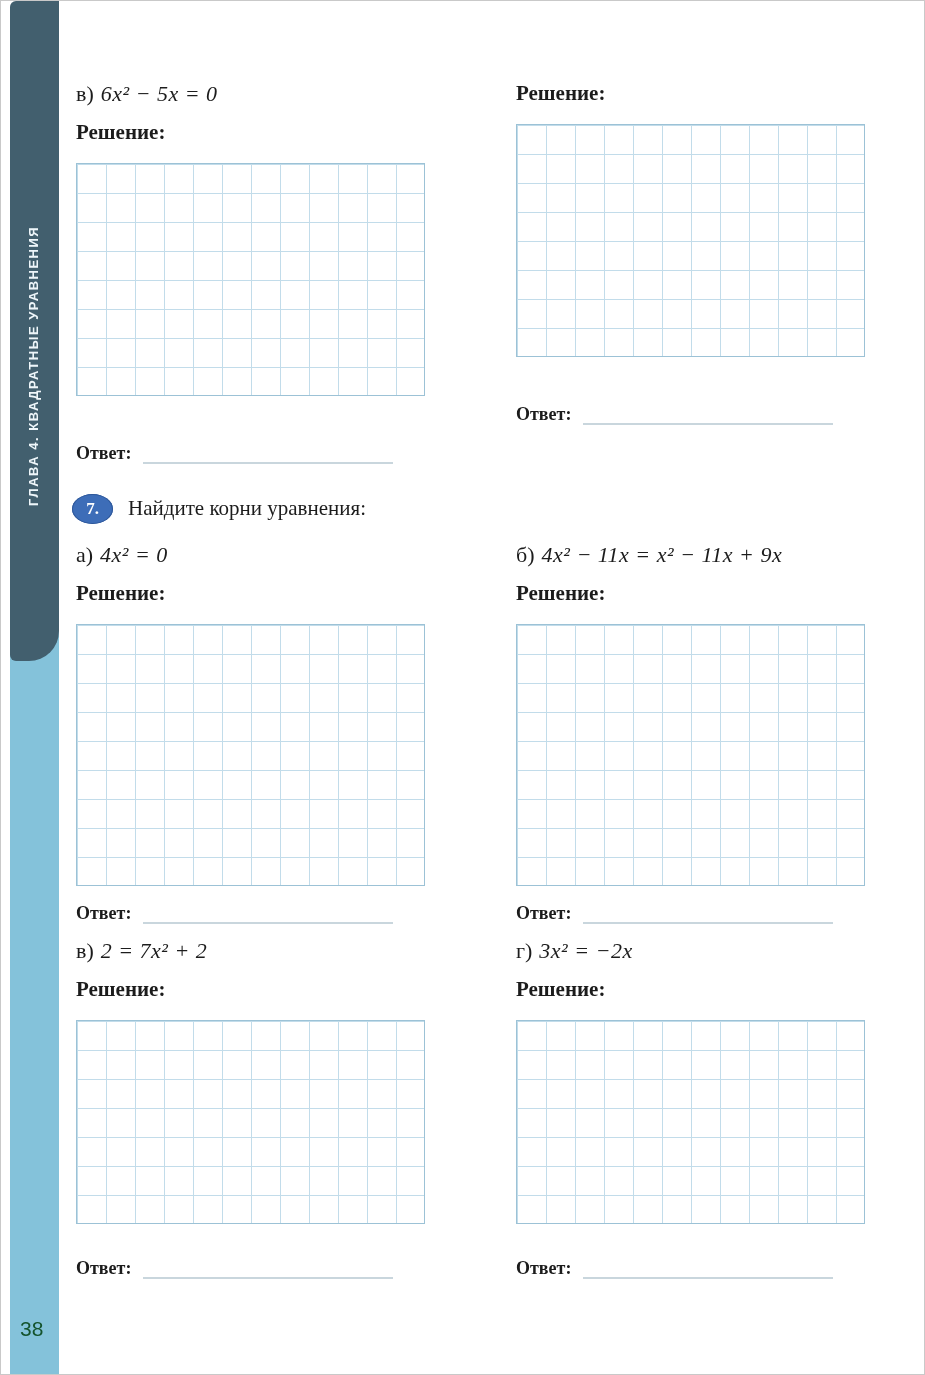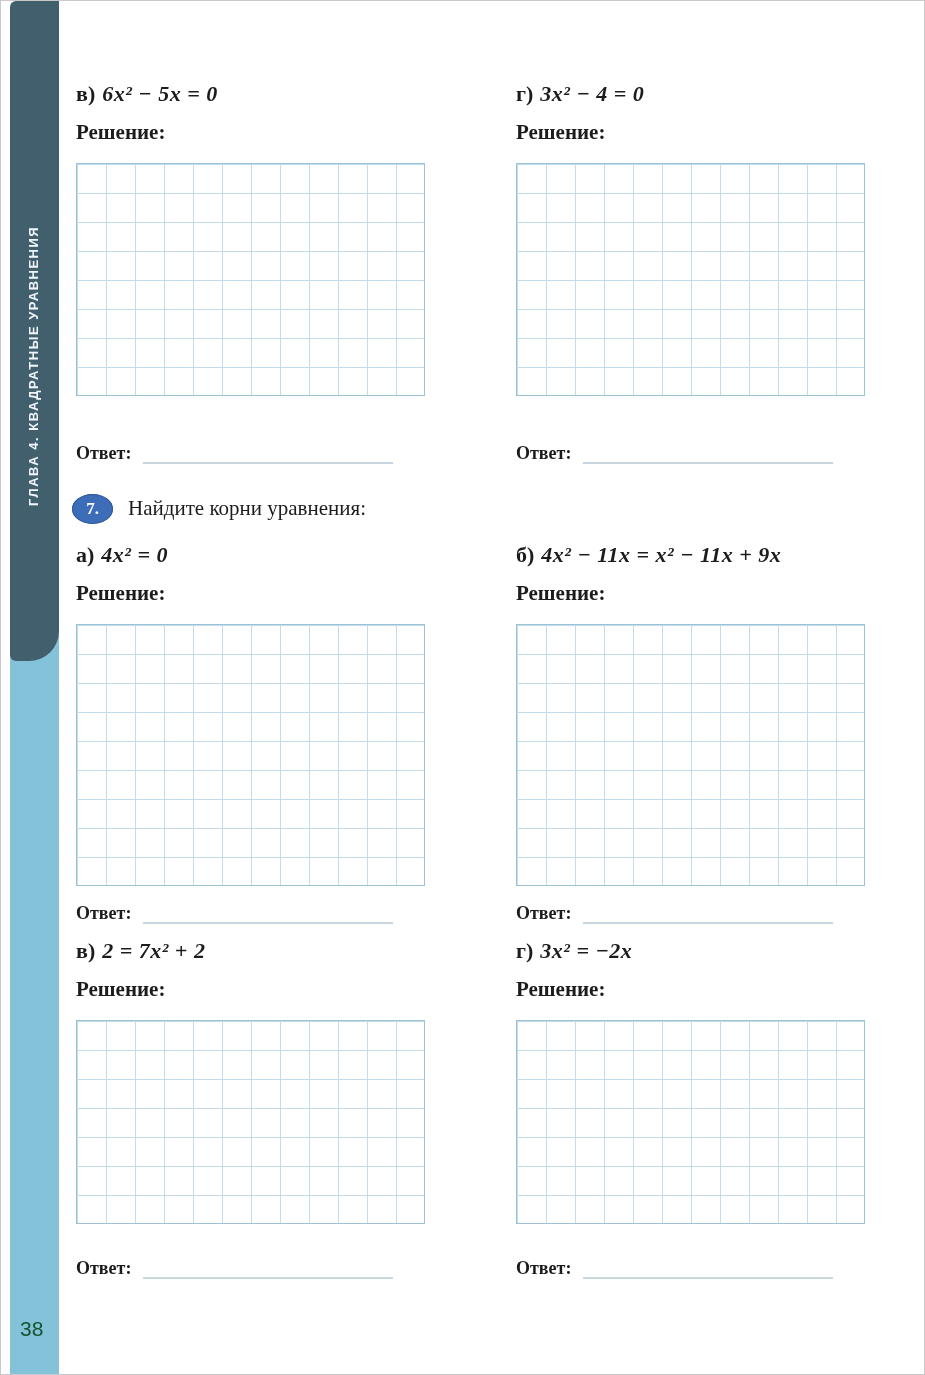--- a/index.html
+++ b/index.html
@@ -39,21 +39,21 @@
     font-size:21px;color:#14532d;
   }
   
   .content{
     position:absolute;left:75px;top:80px;width:800px;
   }
   .row{display:flex;}
   .cell-left{width:440px;flex:0 0 440px;}
   .cell-right{width:355px;flex:0 0 355px;}
   .eq-line{
-    font-size:22px;margin:0 0 13px 0;white-space:nowrap;font-weight:bold;
+    font-size:22px;margin:0 0 13px 0;white-space:nowrap;
   }
   .p-label{font-style:normal;margin-right:7px;}
   .p-eq{font-style:italic;letter-spacing:.5px;}
   .solution{
     font-size:21px;font-weight:600;margin:0 0 18px 0;
   }
   .grid{
     box-sizing:border-box;width:349px;
     border:1px solid #9cc2d6;
     background-color:#fff;
@@ -109,23 +109,20 @@
         <span class="p-label">в)</span><span class="p-eq">6x² − 5x = 0</span>
       </p>
       <p class="solution">Решение:</p>
       <div class="grid grid-r1"></div>
       <div class="answer-line mt-46">
         <span>Ответ:</span>
         <span class="blank"></span>
       </div>
     </div>
     <div class="cell-right">
-      <p class="eq-line">
-        <span class="p-label">г)</span><span class="p-eq">3x² − 4 = 0</span>
-      </p>
       <p class="solution">Решение:</p>
       <div class="grid grid-r1"></div>
       <div class="answer-line mt-46">
         <span>Ответ:</span>
         <span class="blank"></span>
       </div>
     </div>
   </div>
 
   <div class="task-header">

